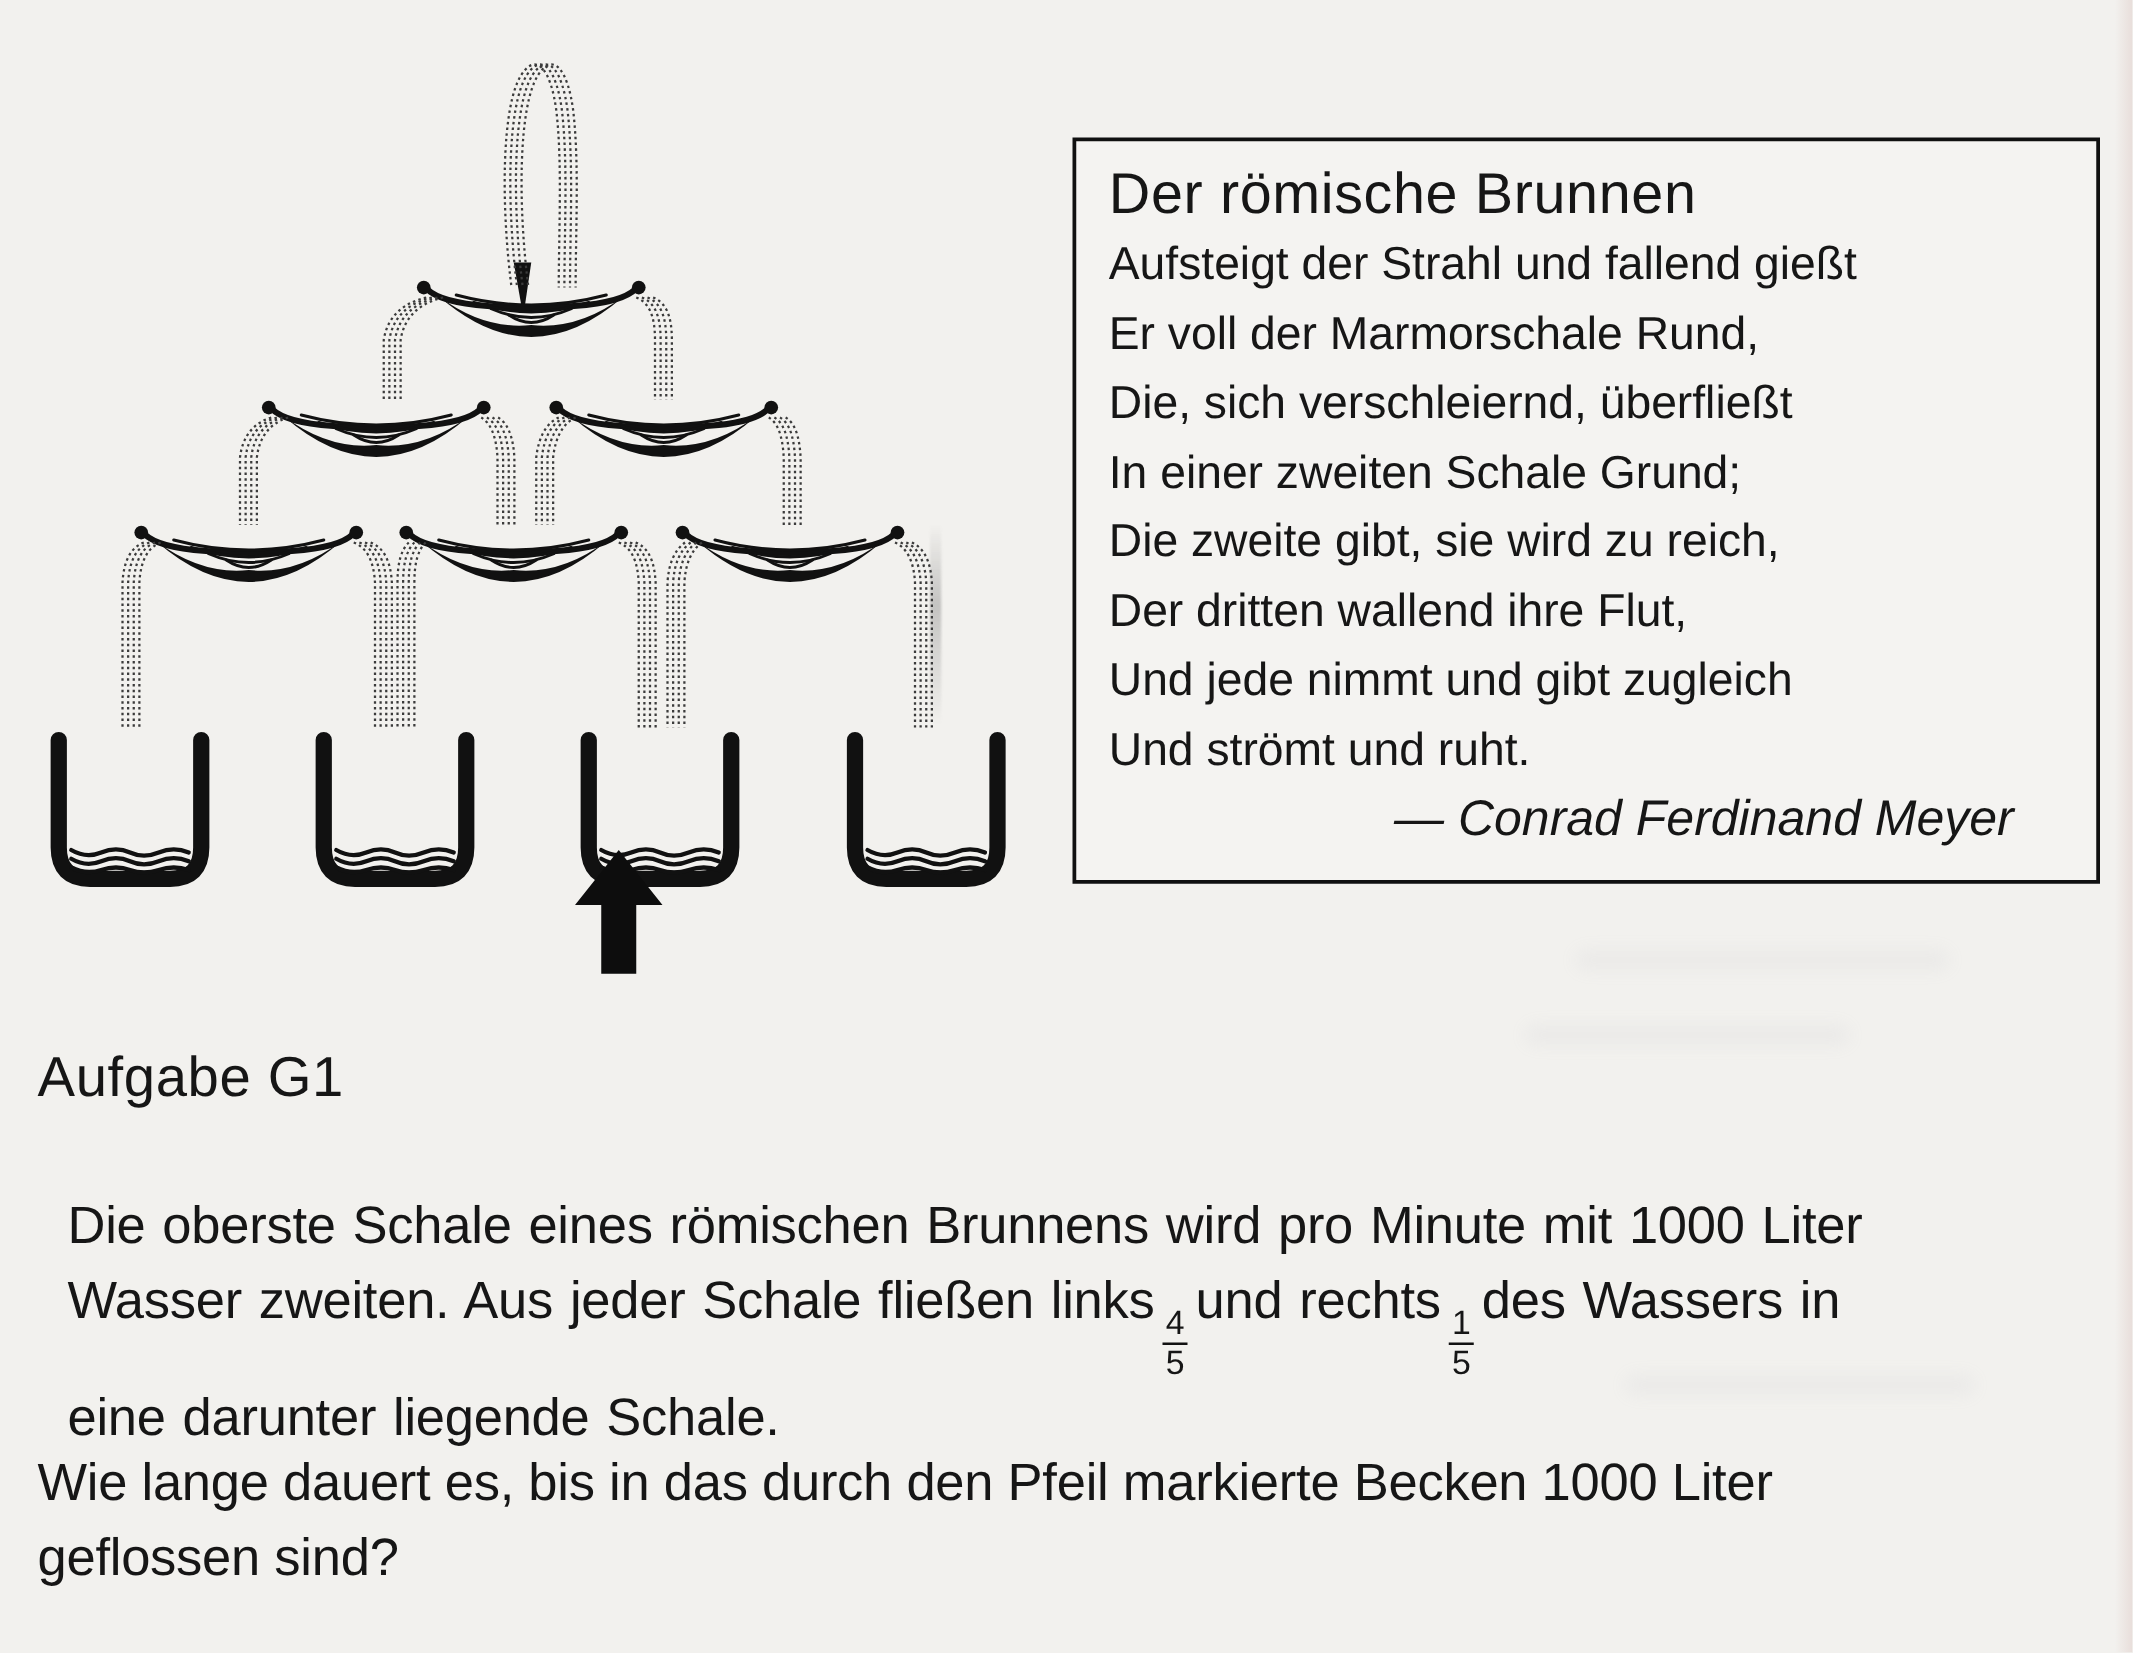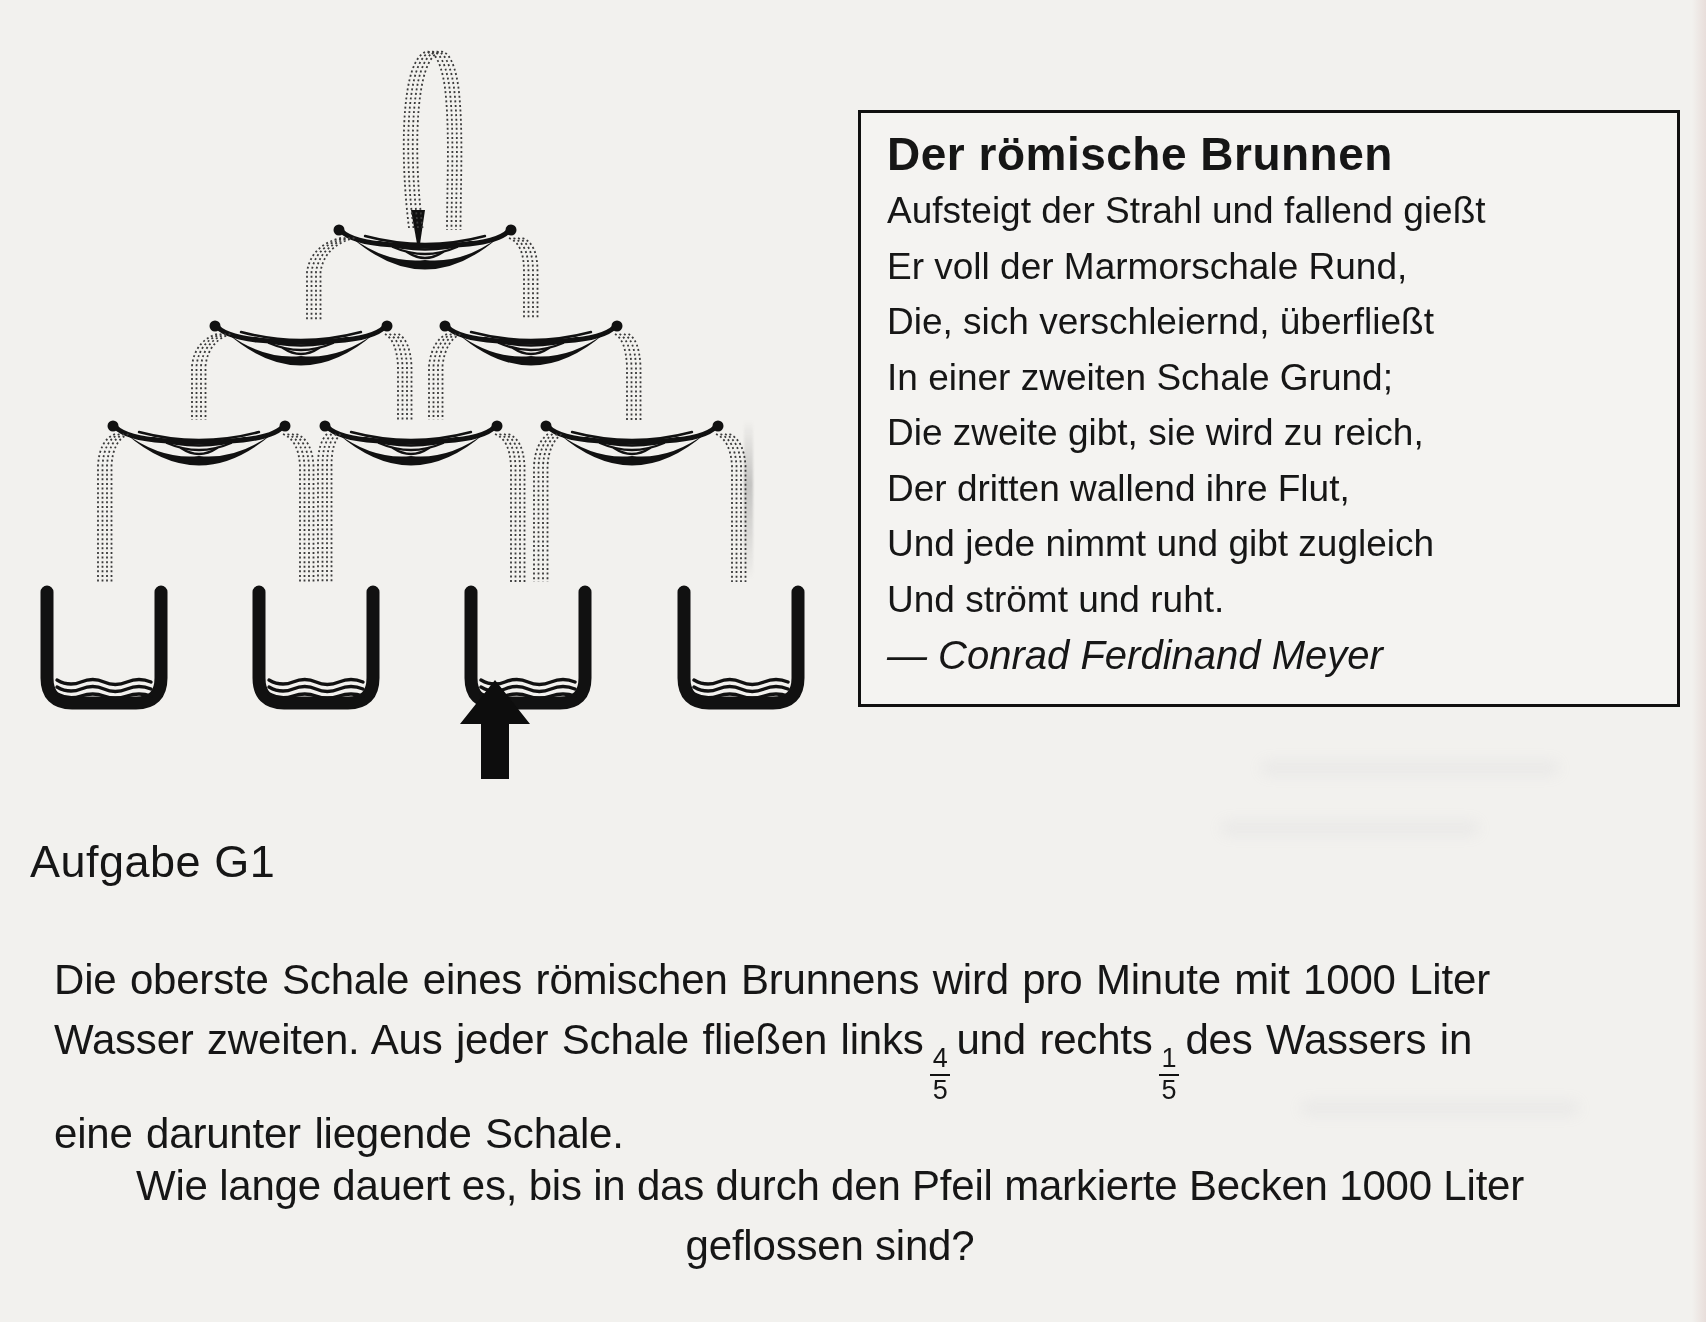--- a/index.html
+++ b/index.html
@@ -20,32 +20,32 @@
   .bowl-wave{fill:none;stroke:#111;stroke-width:2.4;stroke-linecap:round;}
   .basin-wall{fill:none;stroke:#111;stroke-width:13;stroke-linecap:round;}
   .basin-wave{fill:none;stroke:#111;stroke-width:3.4;stroke-linecap:round;}
 
   
   .poem-box{
     position:absolute;left:858px;top:110px;width:822px;height:597px;
     border:3px solid #101010;background:#f4f3f1;
     box-sizing:border-box;padding:12px 26px 10px 26px;
   }
-  .poem-title{font-weight:bold;font-size:46px;line-height:58px;letter-spacing:.5px;}
+  .poem-title{font-weight:normal;font-size:46px;line-height:58px;letter-spacing:.5px;}
   .poem-line{font-size:37px;line-height:55.5px;white-space:nowrap;}
-  .poem-attribution{font-size:40px;line-height:56px;font-style:italic;padding-right:40px;}
+  .poem-attribution{font-size:40px;line-height:56px;font-style:italic;text-align:right;padding-right:40px;}
 
   
   .task-heading{
     position:absolute;left:30px;top:836px;
     font-size:45px;font-weight:normal;letter-spacing:.5px;
   }
   .task-par{position:absolute;left:30px;width:1600px;font-size:42px;line-height:60px;letter-spacing:-0.2px;}
   #task-par-1{top:950px;}
-  #task-par-2{top:1156px;text-align:center;}
+  #task-par-2{top:1156px;}
   .frac{
     display:inline-flex;flex-direction:column;align-items:center;
     vertical-align:-13px;font-size:27px;line-height:1.02;font-weight:normal;
     margin:0 6px;
   }
   .frac .num{border-bottom:2.5px solid #111;padding:0 3px 1px 3px;}
   .frac .den{padding-top:1px;}
 
   
   .ghost{position:absolute;background:#a9a9b4;opacity:.10;filter:blur(7px);border-radius:8px;}

